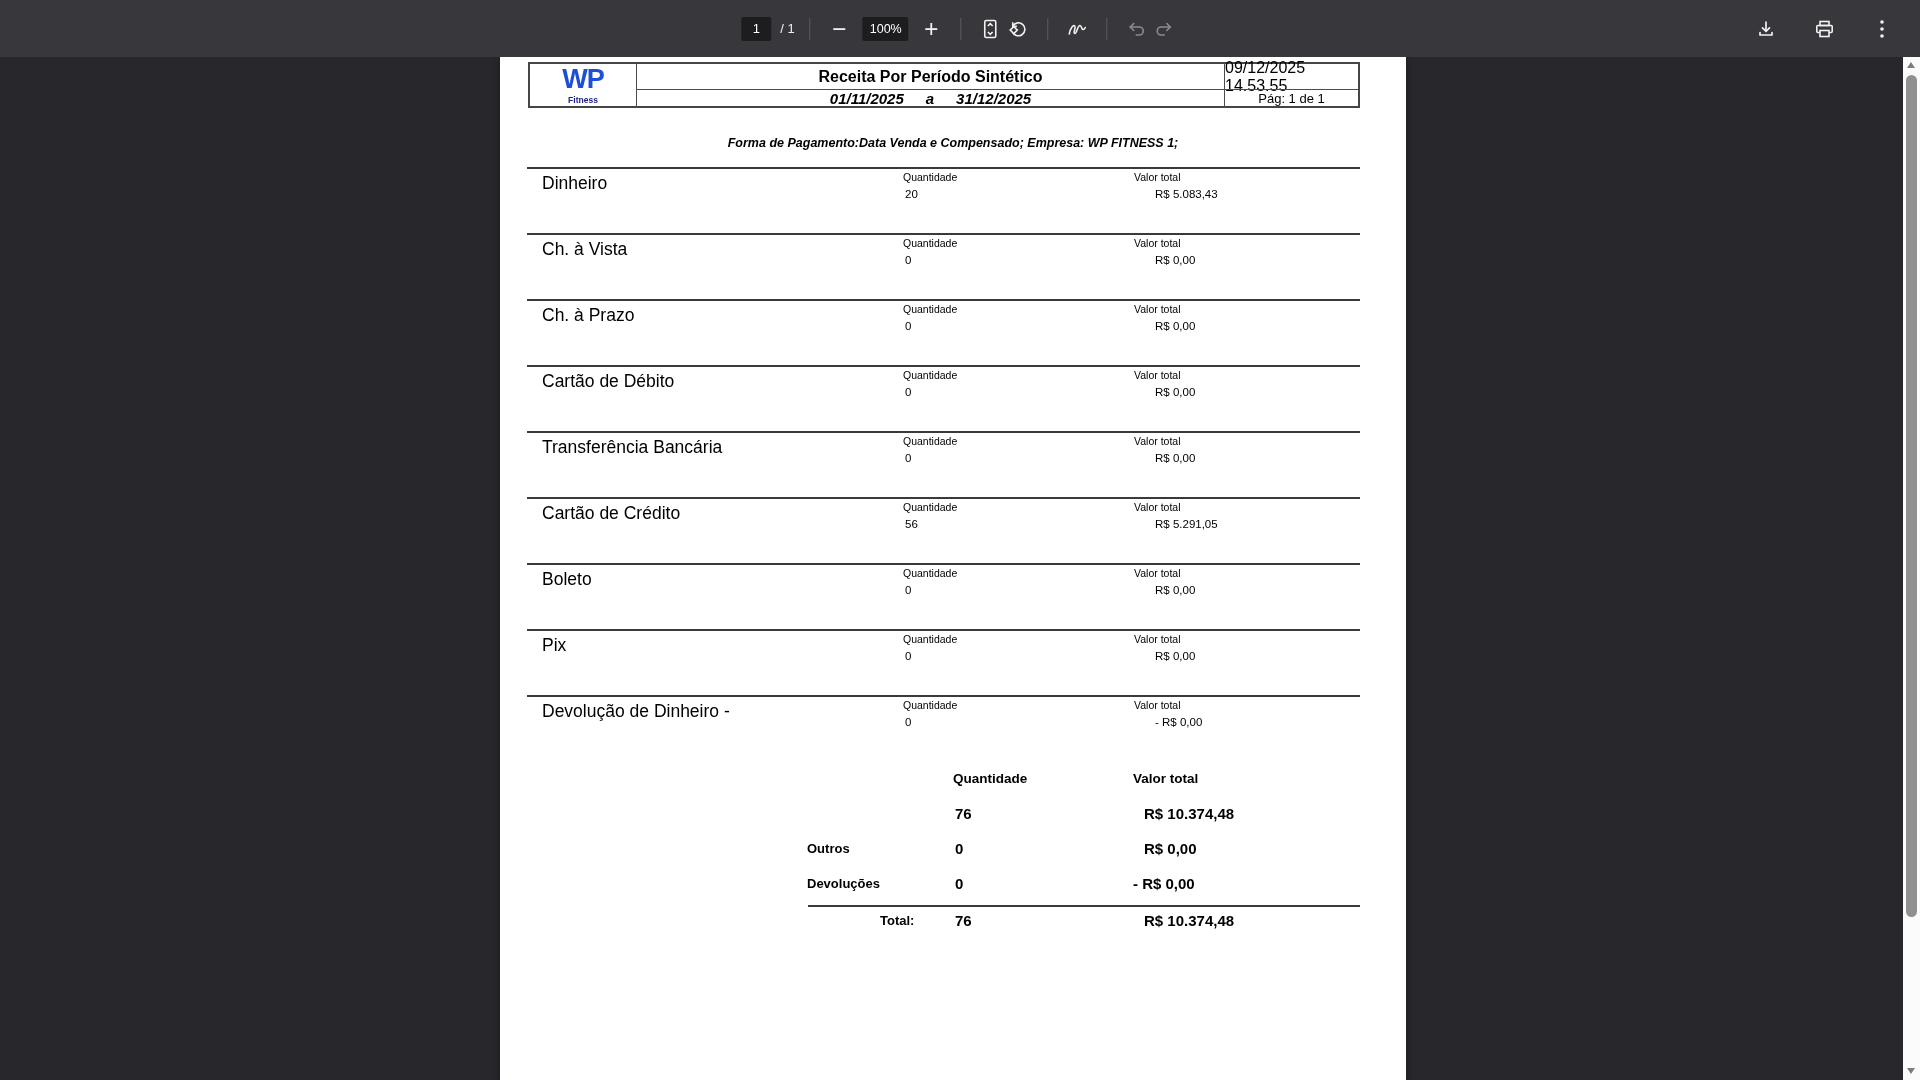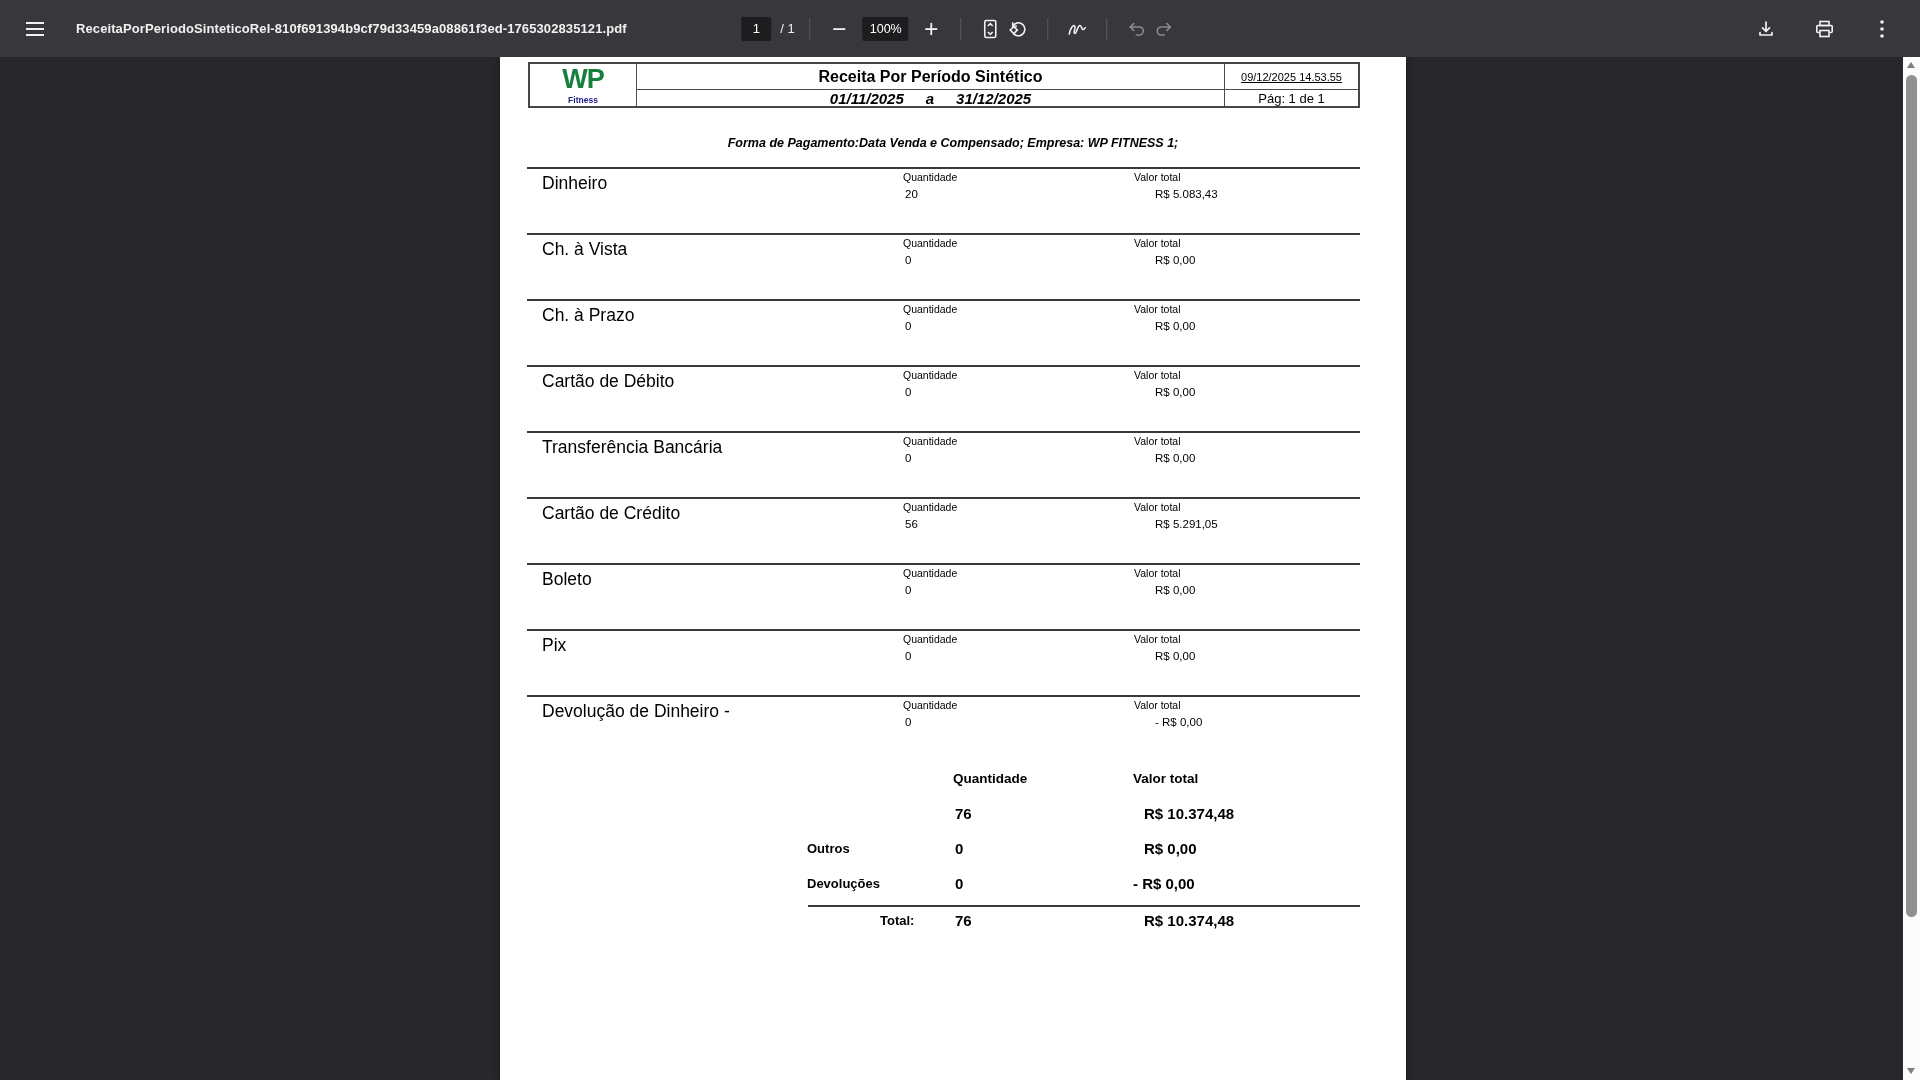--- a/index.html
+++ b/index.html
@@ -43,30 +43,30 @@
 
   
   .page { position:absolute; left:500px; top:57px; width:906px; height:1023px;
           background:#ffffff; box-shadow:0 2px 8px rgba(0,0,0,.4); color:#000; }
 
   .hdr-table { position:absolute; left:28px; top:5px; width:832px; height:46px;
                display:grid; grid-template-columns:107px 587px 1fr;
                grid-template-rows:25px 1fr; border:2px solid #454545; background:#fff; }
   .hdr-logo { grid-row:1/3; border-right:1.5px solid #4c4c4c; display:flex;
               flex-direction:column; align-items:center; justify-content:center; }
-  .logo-main { color:#15803d; font-size:27px; font-weight:800; letter-spacing:-1px;
+  .logo-main { color:#1d4ed8; font-size:27px; font-weight:800; letter-spacing:-1px;
                line-height:24px; }
   .logo-sub  { color:#20208a; font-size:8.5px; font-weight:bold; margin-top:4px; }
   .hdr-title { display:flex; align-items:center; justify-content:center;
                font-size:16px; font-weight:bold; }
   .hdr-dates { border-top:1.5px solid #4c4c4c; display:flex; align-items:center;
                justify-content:center; gap:22px; font-size:15px; font-weight:bold;
                font-style:italic; }
   .hdr-ts  { border-left:1.5px solid #4c4c4c; display:flex; align-items:center;
-             justify-content:center; font-size:11px;text-decoration:underline; }
+             justify-content:center; font-size:16px; }
   .hdr-pag { border-left:1.5px solid #4c4c4c; border-top:1.5px solid #4c4c4c;
              display:flex; align-items:center; justify-content:center; font-size:13px; }
 
   .subtitle { position:absolute; left:0; top:79px; width:100%; text-align:center;
               font-size:12.5px; font-weight:bold; font-style:italic; }
 
   .pm-row { position:absolute; left:27px; width:833px; height:74px;
             border-top:2px solid #3a3a3a; top:calc(110px + var(--i)*66px); }
   .pm-name        { position:absolute; left:15px;  top:4px;  font-size:17.5px; }
   .pm-qty-label   { position:absolute; left:376px; top:2px;  font-size:10.5px; }
@@ -75,32 +75,20 @@
   .pm-total       { position:absolute; left:608px; top:19px; font-size:11.5px;margin-left:20px; }
 
   .sum { position:absolute; font-weight:bold; white-space:nowrap; }
   .sum-line { position:absolute; left:308px; top:848px; width:552px; height:0;
               border-top:2px solid #3a3a3a; }
 </style>
 </head>
 <body>
 
 <div class="toolbar">
-  <div class="tb-left">
-    <button class="hamburger">
-      <svg width="18" height="14" viewBox="0 0 18 14">
-          <g fill="#f1f1f1">
-        <rect y="0" width="18" height="2"></rect>
-            <rect y="6" width="18" height="2"></rect>
-            <rect y="12" width="18" height="2"></rect>
-      </g>
-        </svg>
-    </button>
-    <span class="filename">ReceitaPorPeriodoSinteticoRel-810f691394b9cf79d33459a08861f3ed-1765302835121.pdf</span>
-  </div>
 
   <div class="tb-center">
     <input class="page-input" value="1" style="">
     <span class="page-total">/  1</span>
     <div class="vsep"></div>
 
     <button class="tb-btn">
       <svg width="14" height="14" viewBox="0 0 14 14">
           <rect x="1" y="6.2" width="12" height="1.8" fill="#f1f1f1"></rect>
         </svg>

